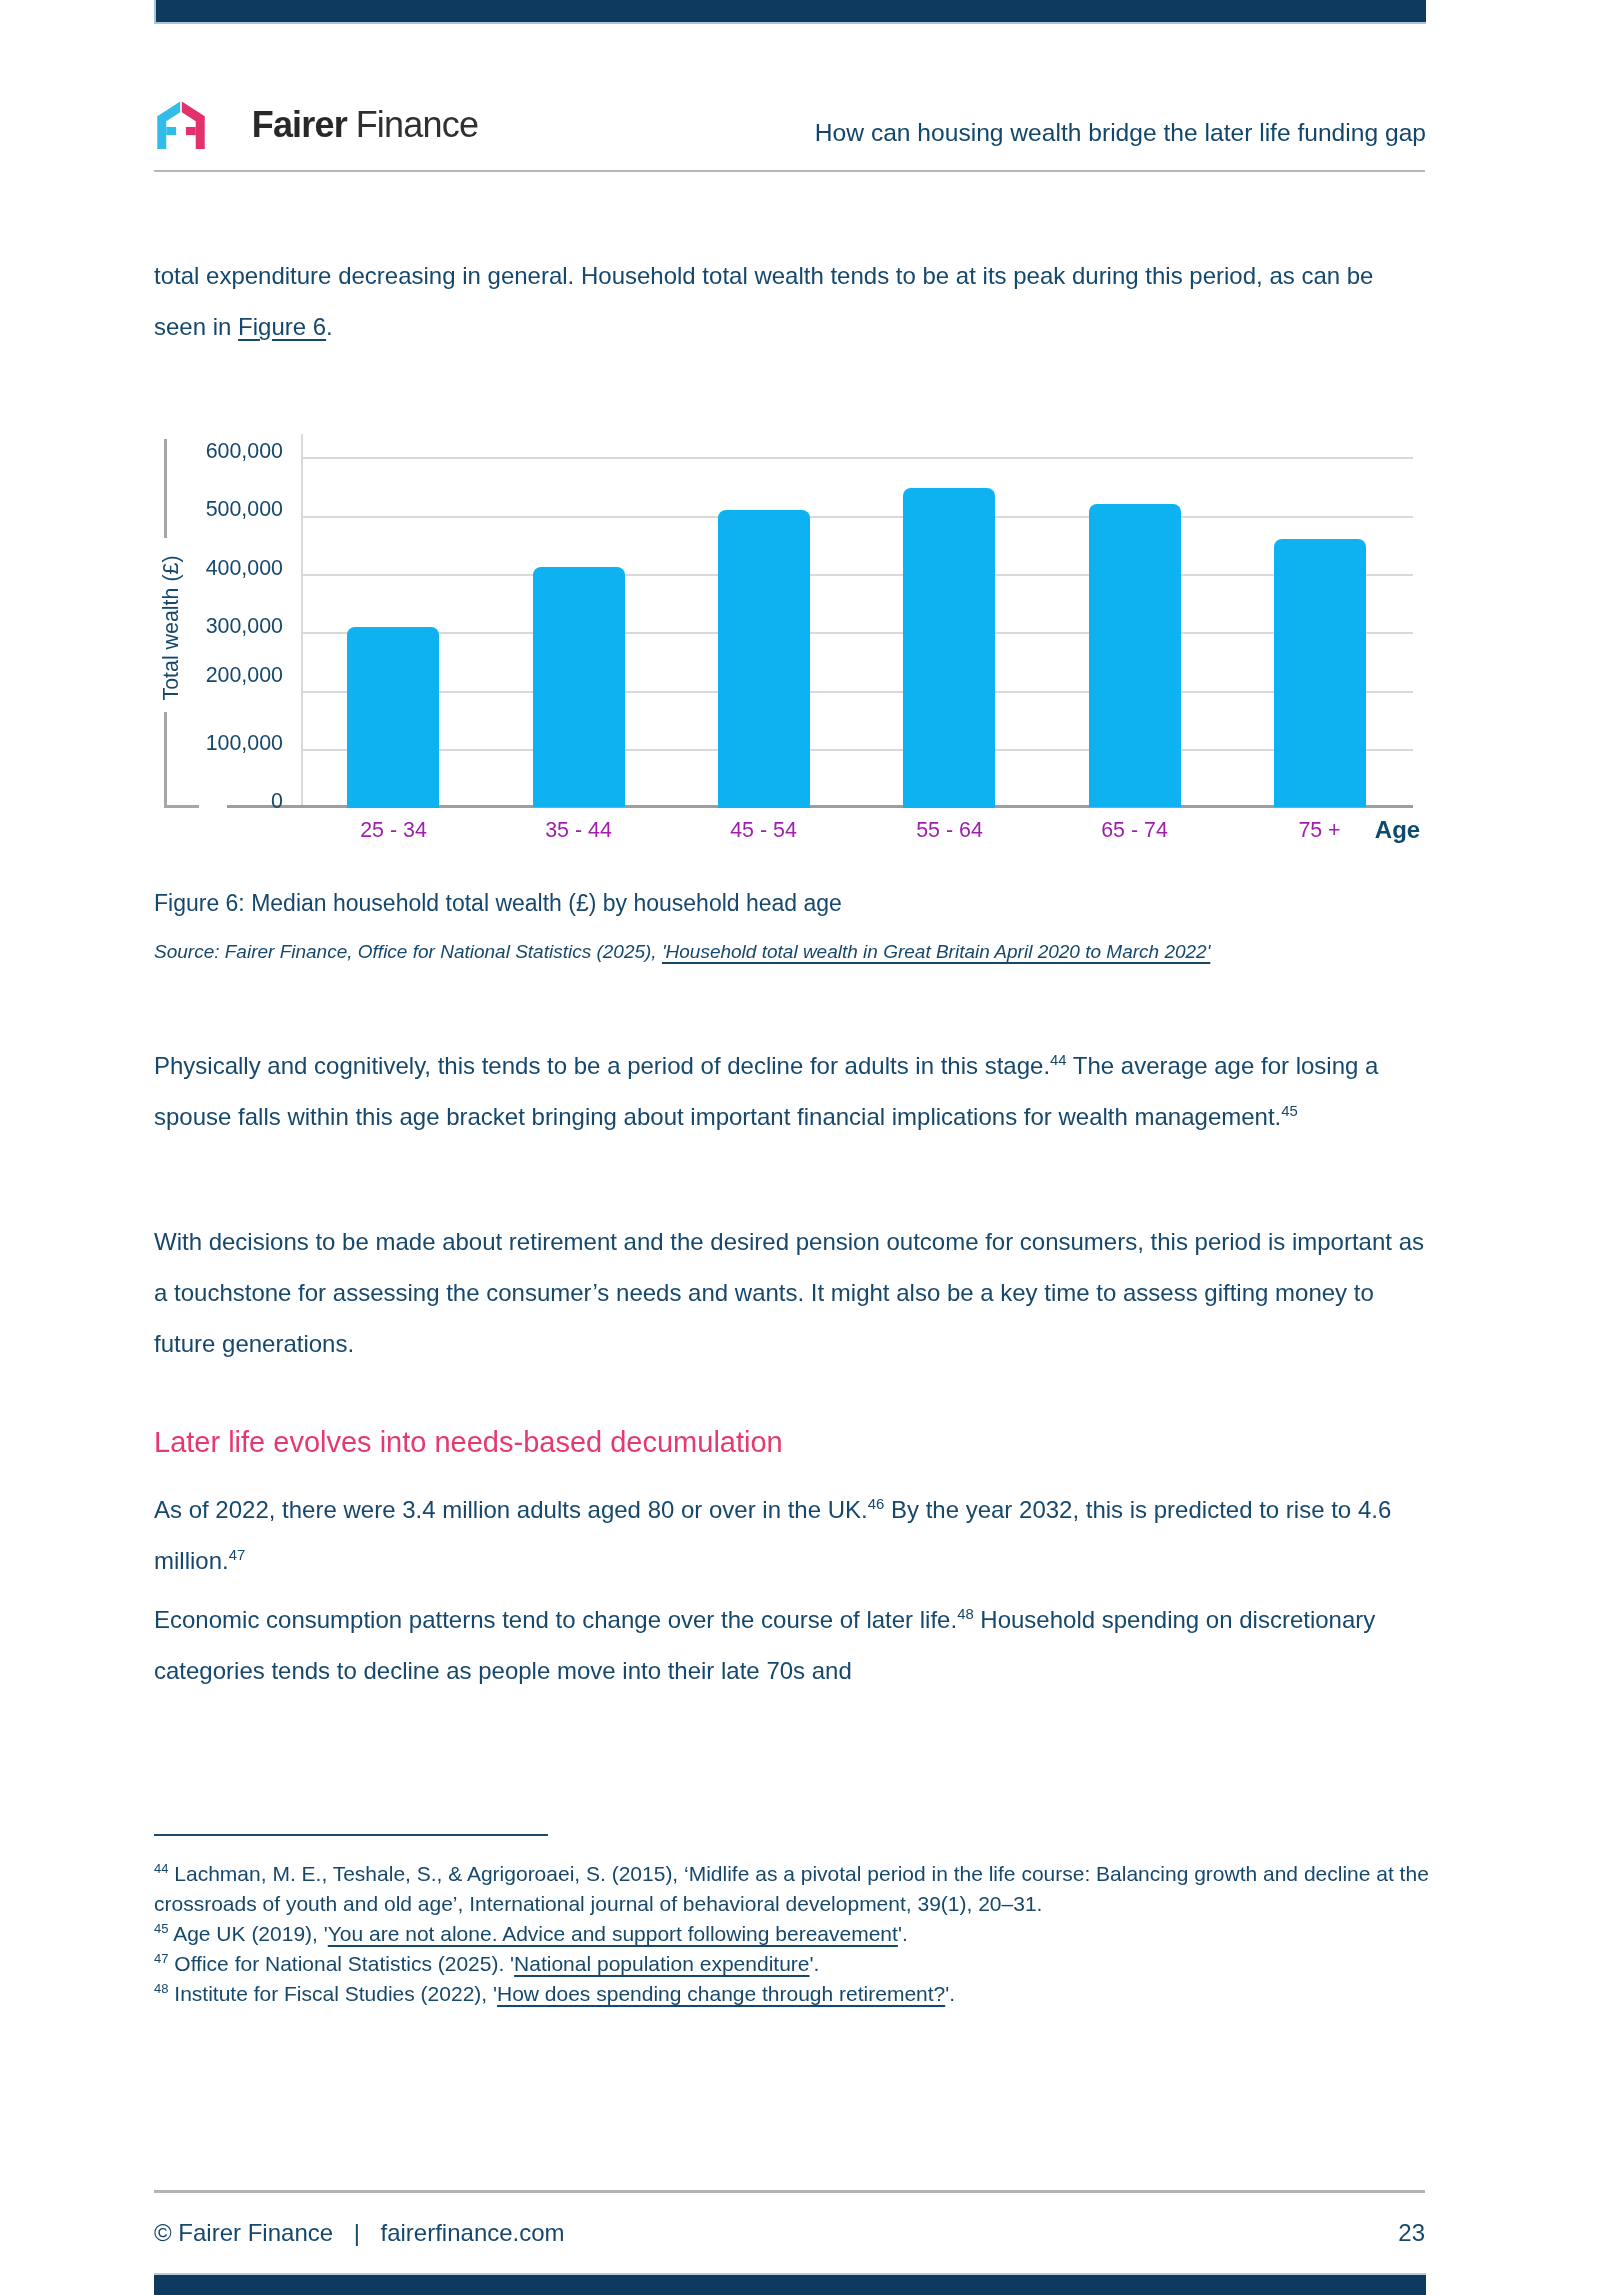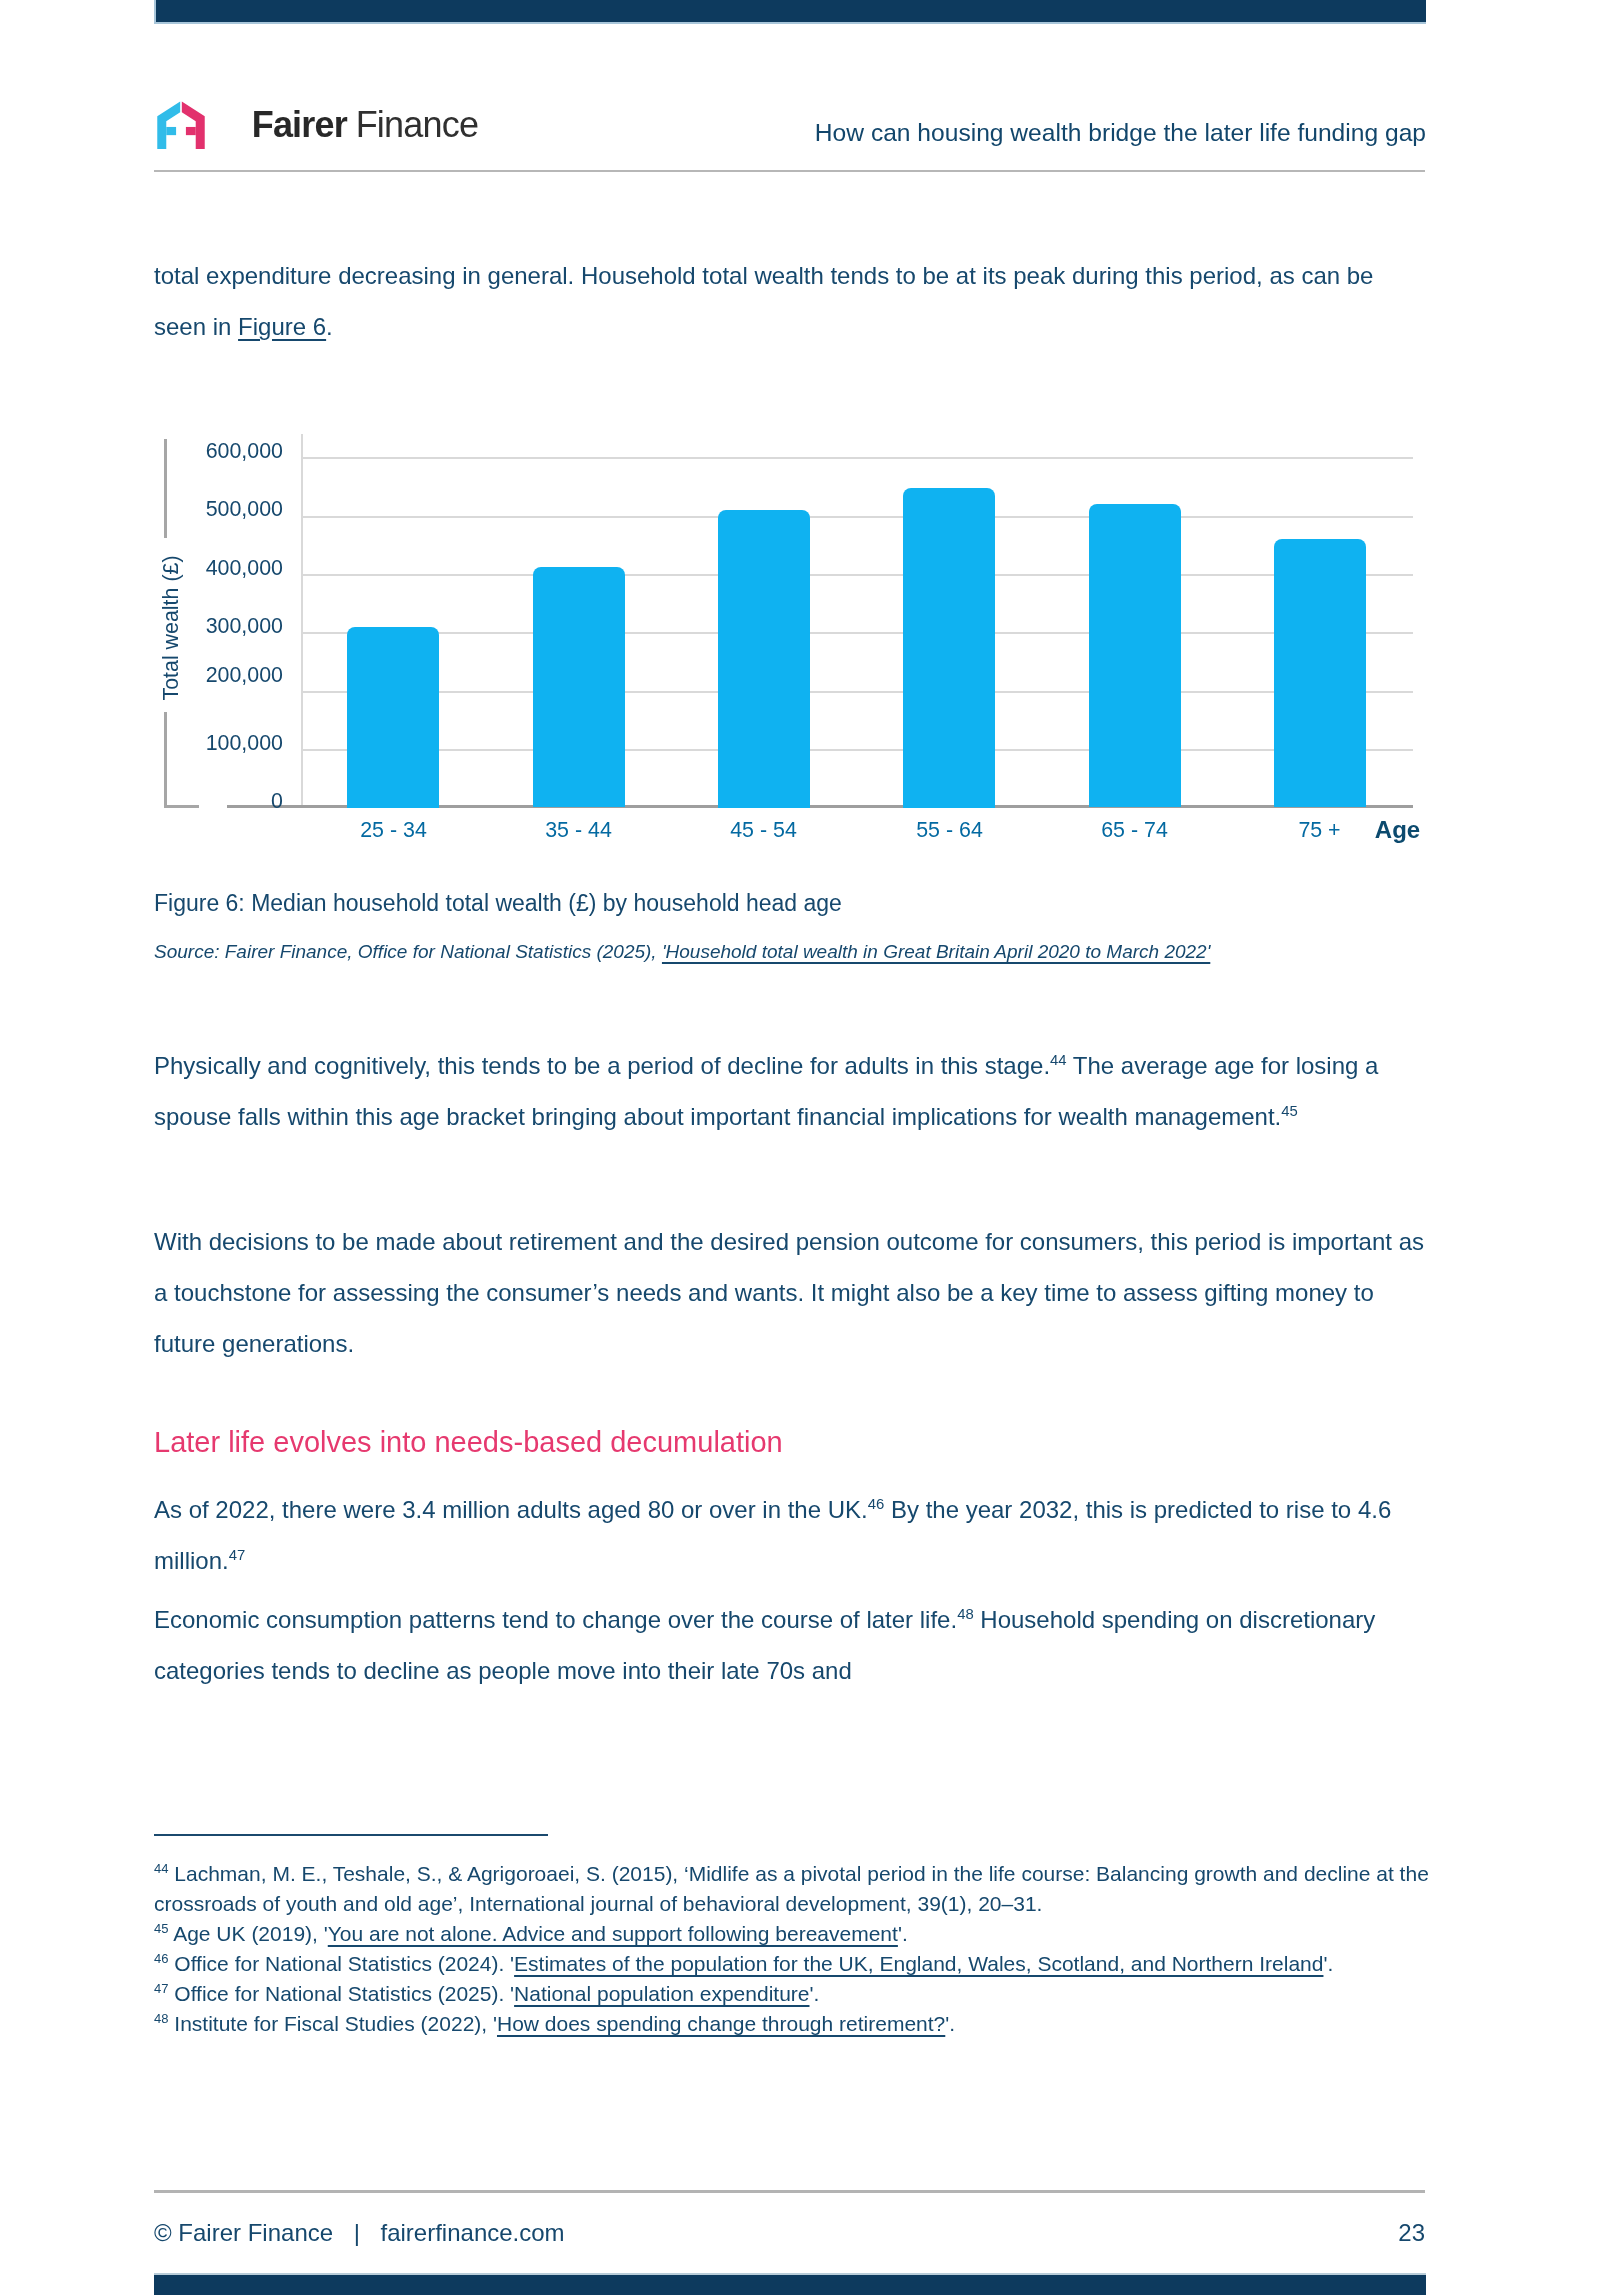--- a/index.html
+++ b/index.html
@@ -54,21 +54,21 @@
   .chart-fig { left: 154px; top: 432px; width: 1271px; height: 420px; }
   .ylab { position: absolute; left: 16.6px; top: 196px; transform: translate(-50%,-50%) rotate(-90deg);
           font-size: 21.4px; white-space: nowrap; color: #16486d; }
   .bracket { position: absolute; background: #a6a6a6; }
   .ytick { position: absolute; left: 0; width: 129px; height: 22px; text-align: right;
            font-size: 21.4px; line-height: 22px; color: #16486d; }
   .plot-left { position: absolute; left: 147px; top: 2.4px; width: 2.4px; height: 373px; background: #d9d9d9; }
   .grid { position: absolute; left: 147px; width: 1112px; height: 2.4px; background: #d9d9d9; }
   .axis-x { position: absolute; left: 73px; top: 373px; width: 1186px; height: 3.2px; background: #9e9e9e; }
   .bar { position: absolute; border-radius: 8px 8px 0 0; }
-  .xlab { position: absolute; top: 386px; width: 185px; text-align: center; font-size: 21.4px; color: #0369a1; }
+  .xlab { position: absolute; top: 386px; width: 185px; text-align: center; font-size: 21.4px; color: #a21caf; }
   .age-label { position: absolute; top: 384px; right: 4.8px; font-size: 24px; font-weight: 700; color: #0c4a6e; }
 </style>
 </head>
 <body>
 
 <div class="abs top-bar"></div>
 
 <div class="abs logo-row">
   <svg class="logo-mark" viewBox="0 0 66 60" xmlns="http://www.w3.org/2000/svg">
     <polygon points="4,20 32,2 32,15 15,26 15,60 4,60" fill="#31bce9"></polygon>
@@ -129,21 +129,20 @@
 <h2 class="abs h-pink">Later life evolves into needs-based decumulation</h2>
 
 <p class="abs para p-adults"><span>As of 2022, there were 3.4 million adults aged 80 or over in the UK.</span><sup>46</sup><span> By the year 2032, this is predicted to rise to 4.6 million.</span><sup>47</sup></p>
 
 <p class="abs para p-economic"><span>Economic consumption patterns tend to change over the course of later life.</span><sup>48</sup><span> Household spending on discretionary categories tends to decline as people move into their late 70s and</span></p>
 
 <div class="abs fn-rule"></div>
 <div class="abs footnotes" id="footnotes">
     <div class="footnote"><sup>44</sup> <span>Lachman, M. E., Teshale, S., &amp; Agrigoroaei, S. (2015), ‘Midlife as a pivotal period in the life course: Balancing growth and decline at the crossroads of youth and old age’, International journal of behavioral development, 39(1), 20–31.</span></div>
     <div class="footnote"><sup>45</sup> <span>Age UK (2019), '</span><a>You are not alone. Advice and support following bereavement</a><span>'.</span></div>
-    <div class="footnote"><sup>46</sup> <span>Office for National Statistics (2024). '</span><a>Estimates of the population for the UK, England, Wales, Scotland, and Northern Ireland</a><span>'.</span></div>
     <div class="footnote"><sup>47</sup> <span>Office for National Statistics (2025). '</span><a>National population expenditure</a><span>'.</span></div>
     <div class="footnote"><sup>48</sup> <span>Institute for Fiscal Studies (2022), '</span><a>How does spending change through retirement?</a><span>'.</span></div>
   </div>
 
 <div class="abs footer-rule"></div>
 <div class="abs footer-row">
   <span>© Fairer Finance</span>
   <span class="footer-sep">|</span>
   <span>fairerfinance.com</span>
   <span class="page-num">23</span>

